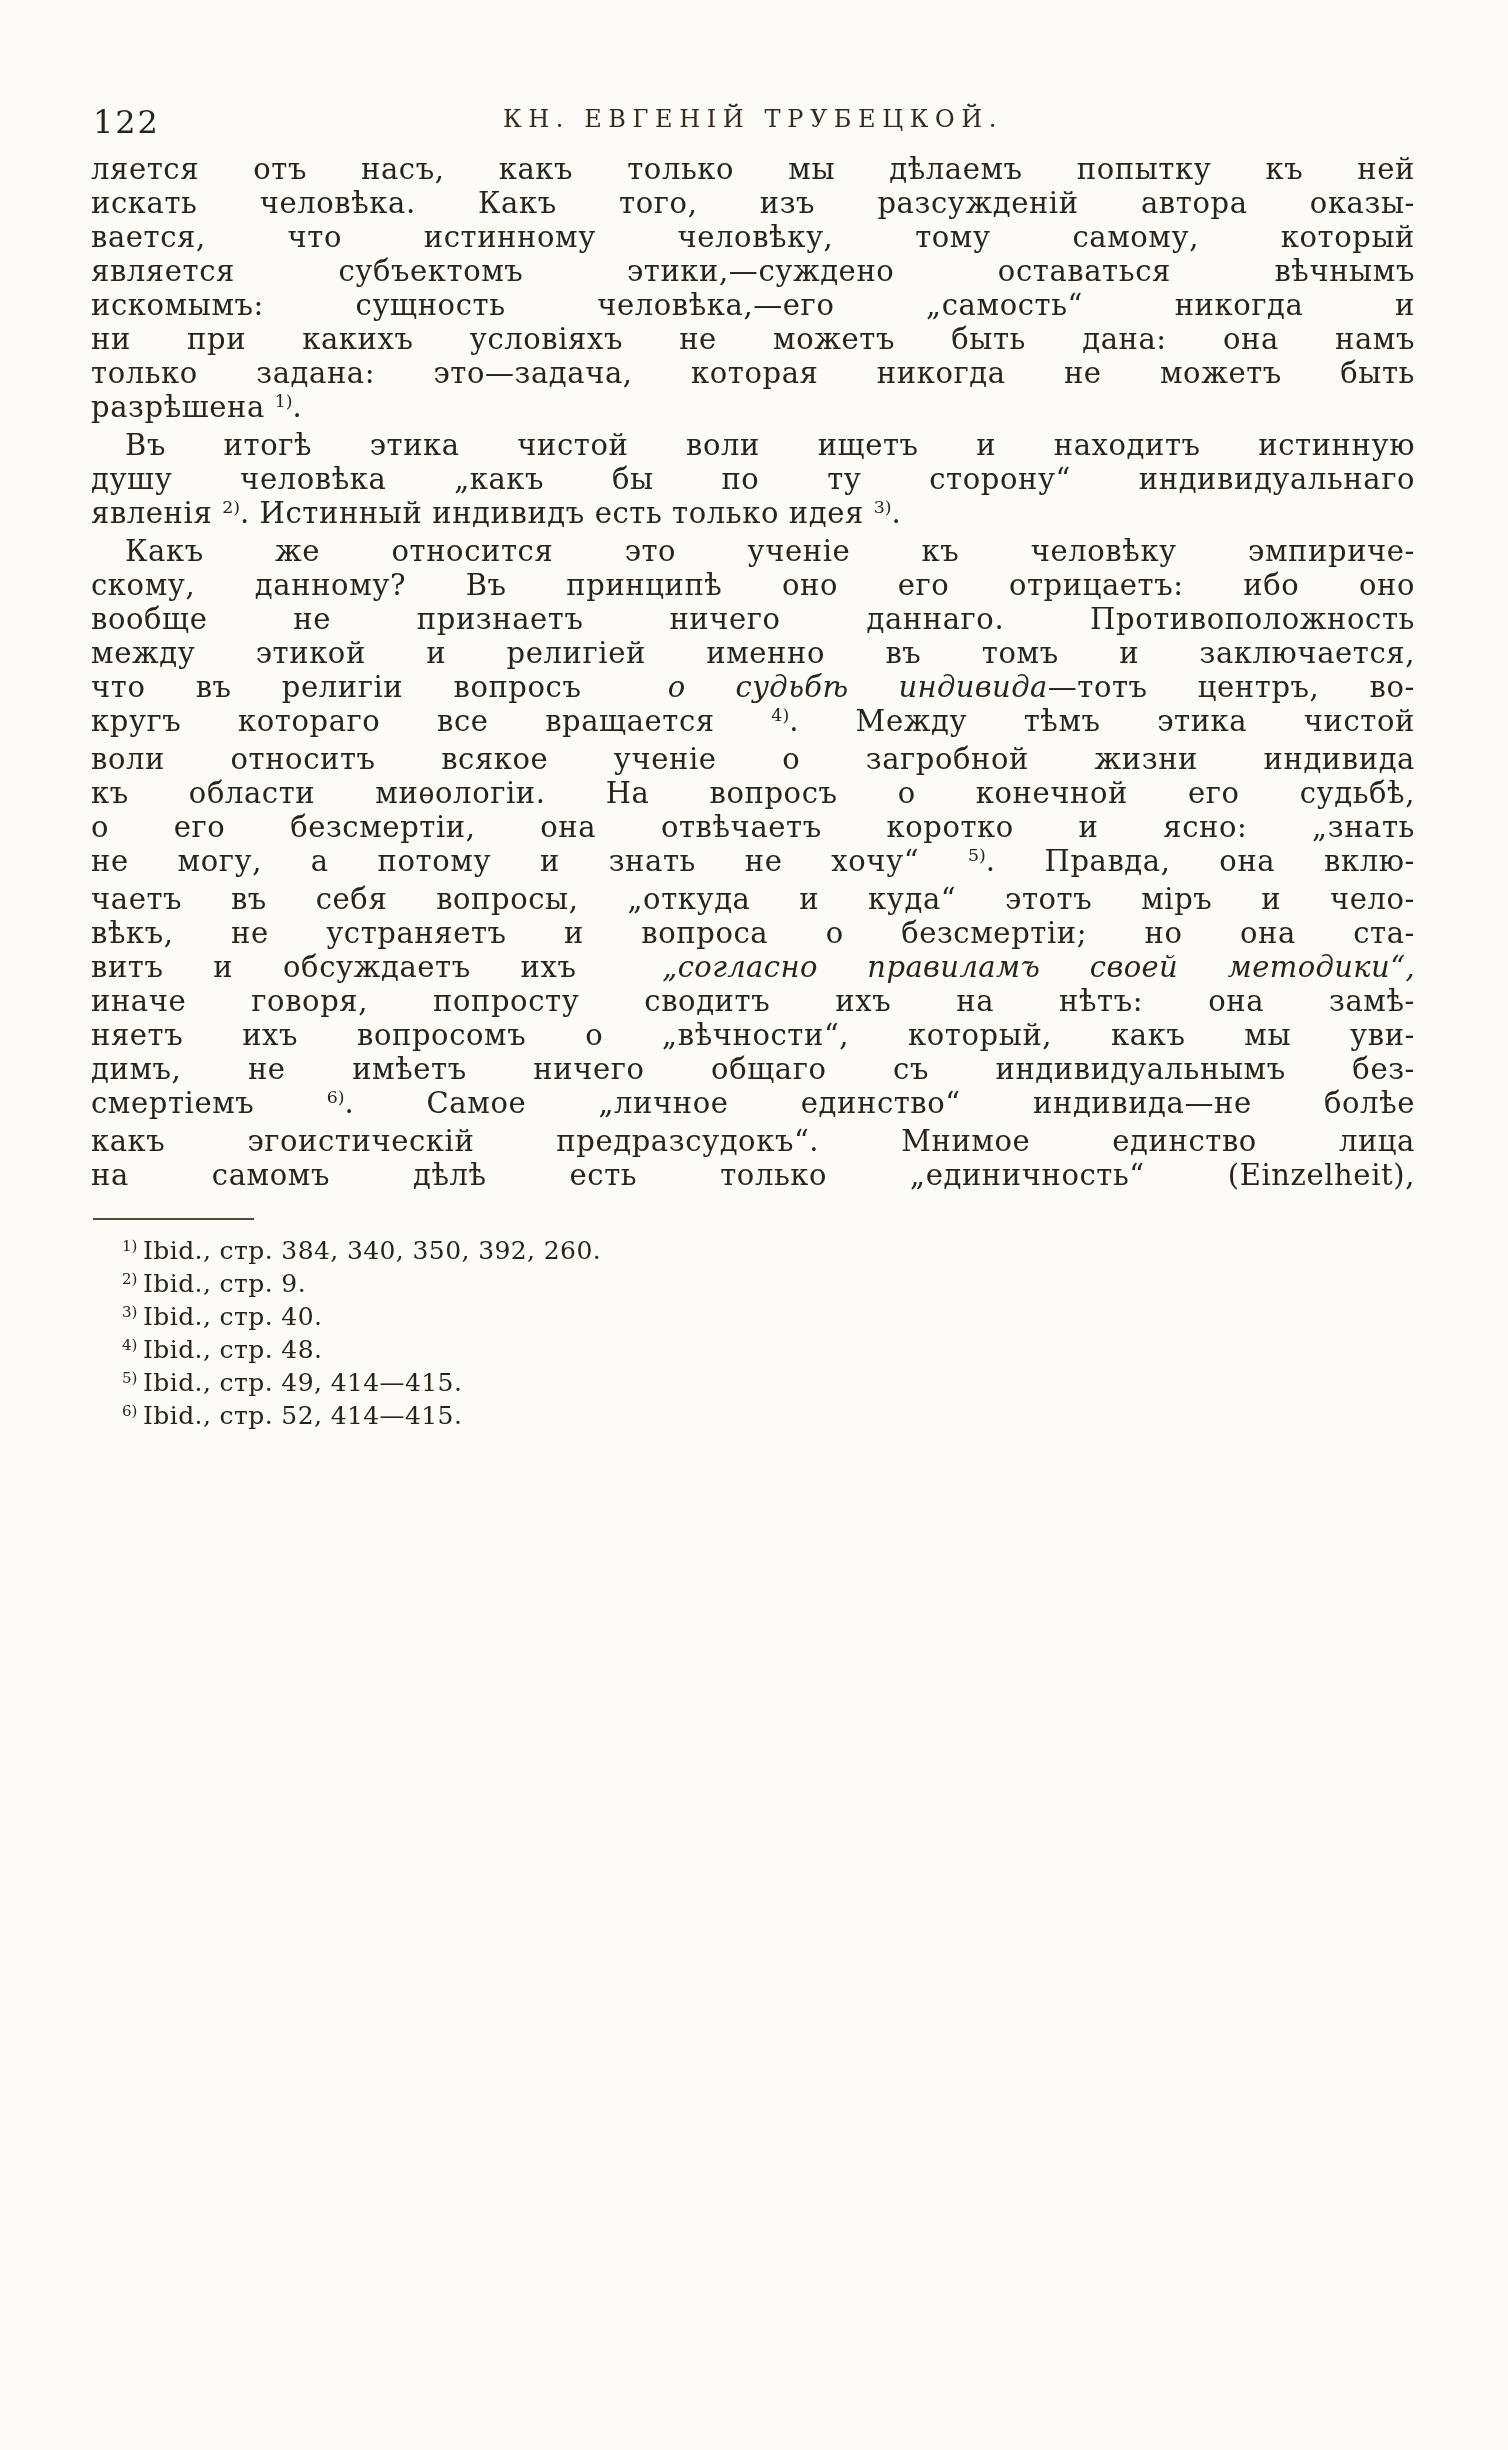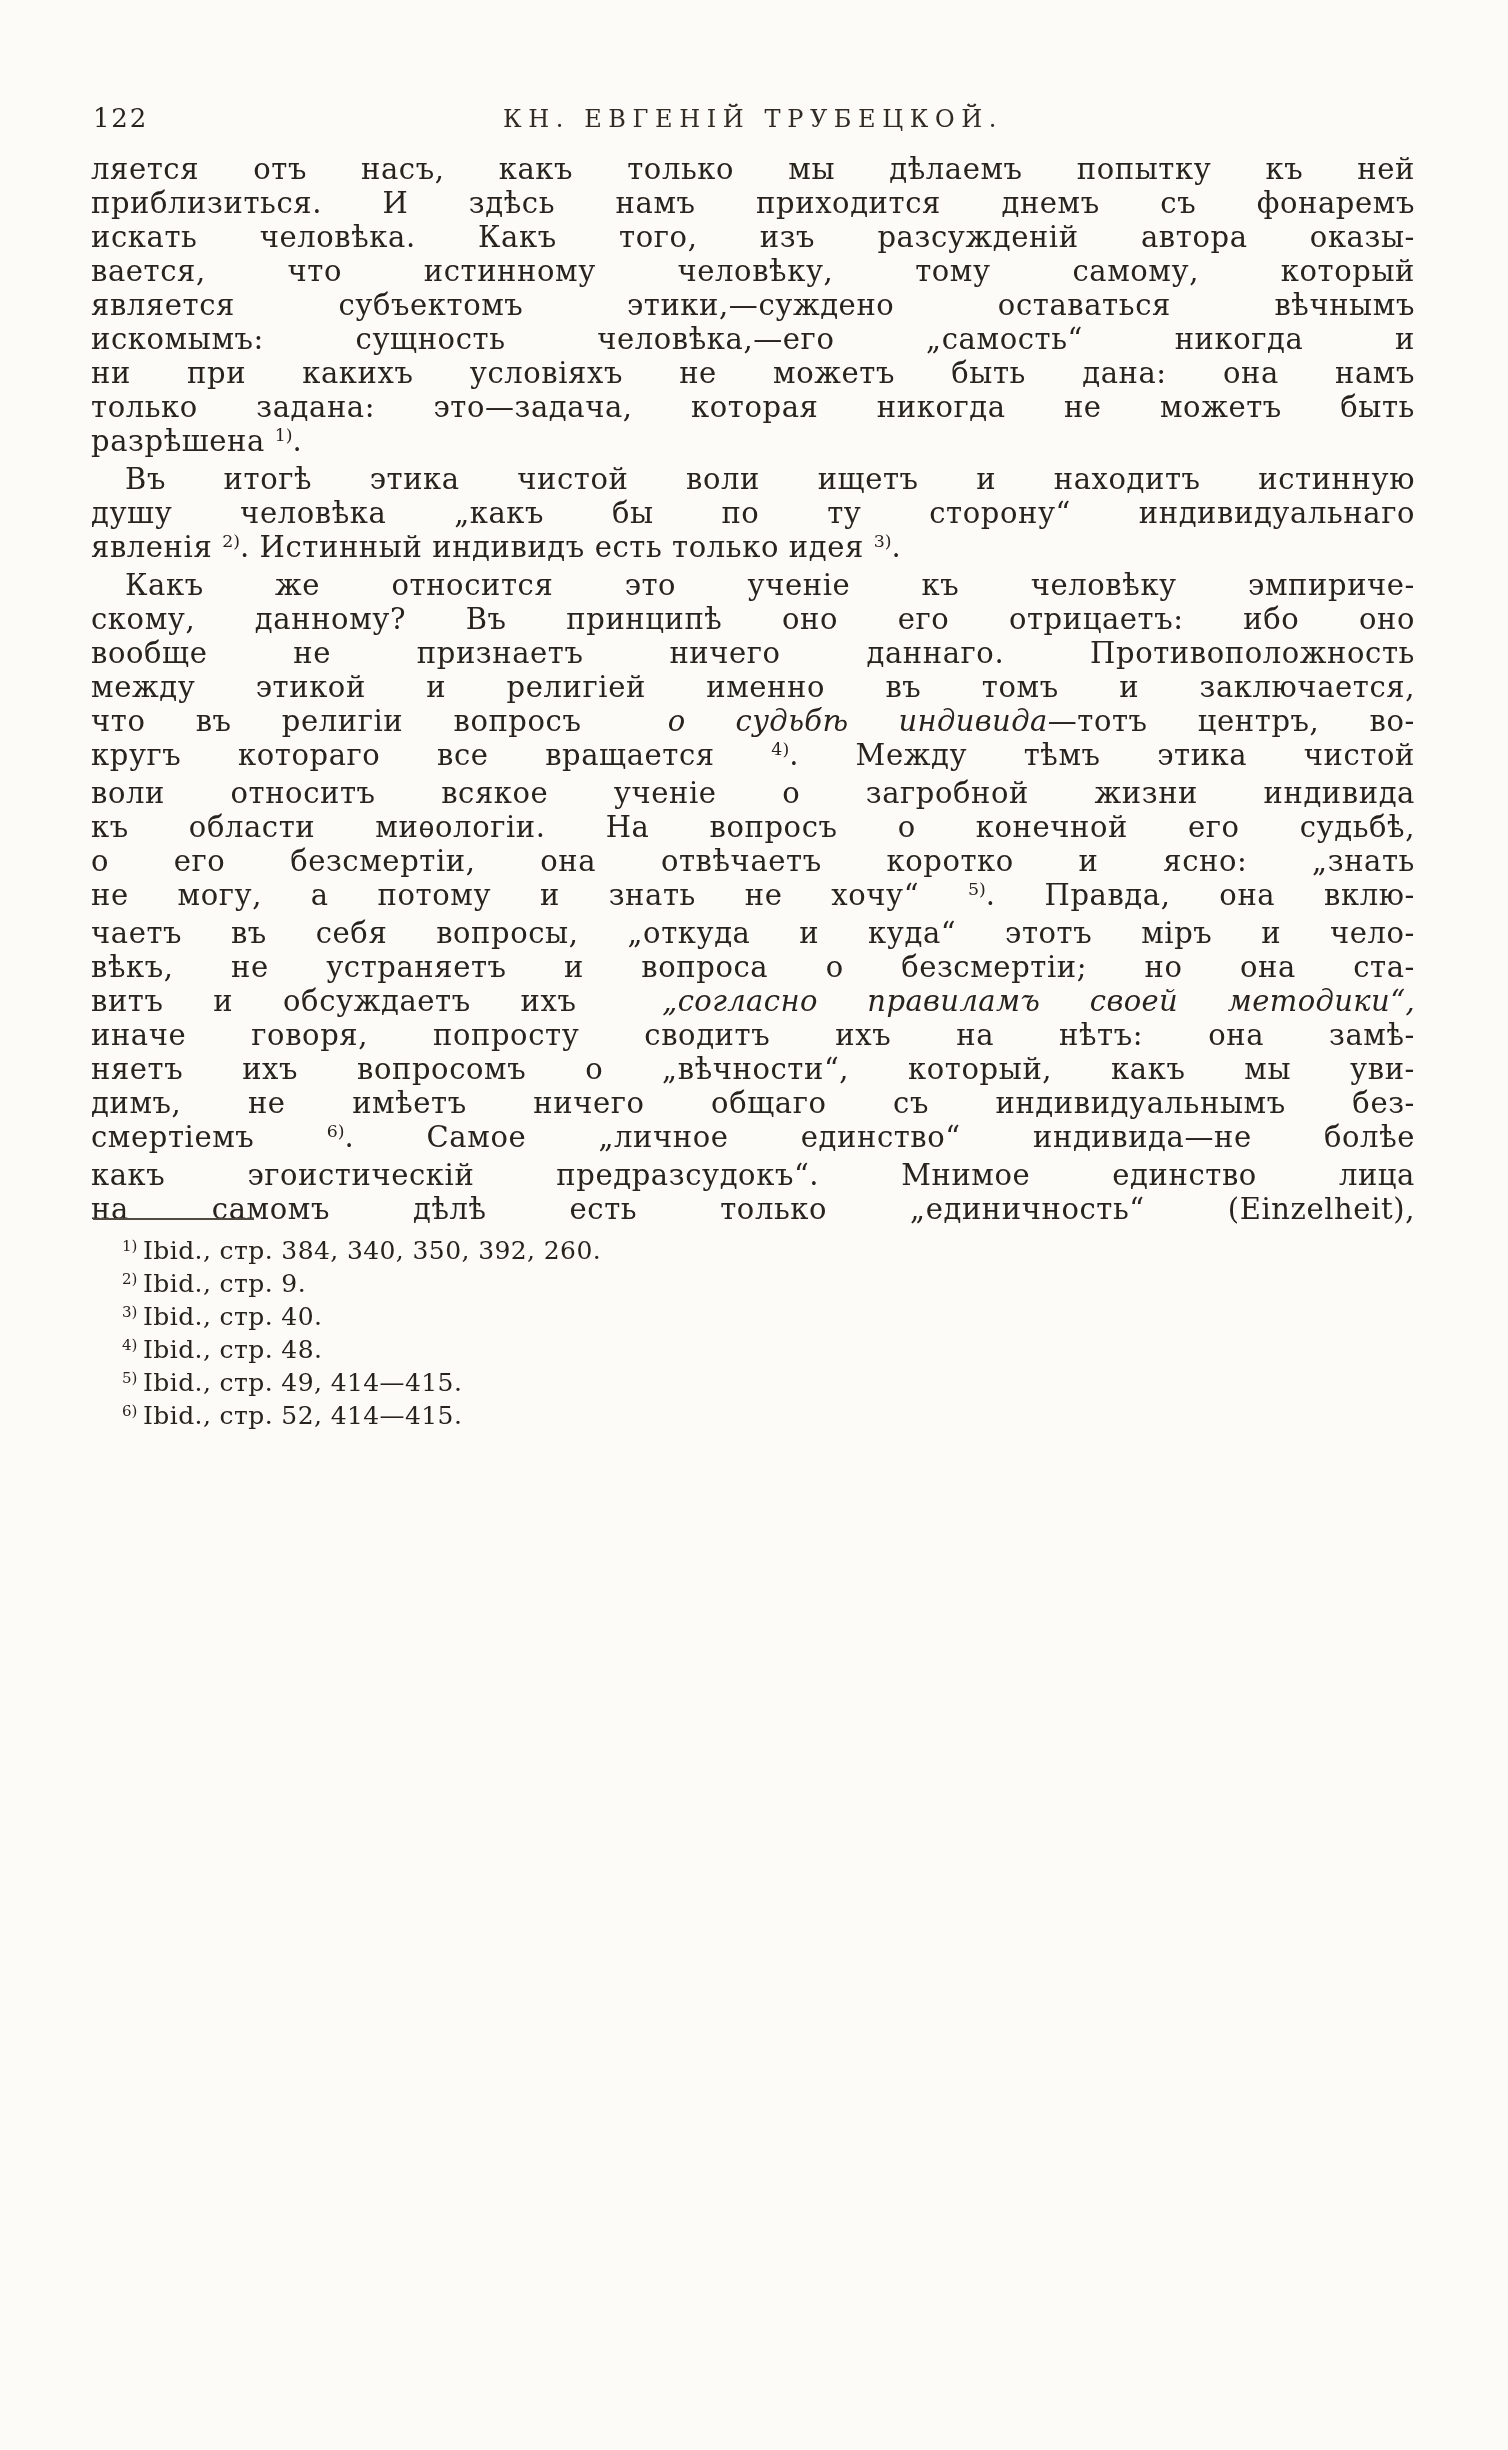--- a/index.html
+++ b/index.html
@@ -18,21 +18,21 @@
     position: absolute;
     top: 99px;
     left: 91px;
     right: 93px;
     height: 40px;
   }
   .page-num {
     position: absolute;
     left: 1.9px;
     top: 3.8px;
-    font-size: 26px;
+    font-size: 32px;
     letter-spacing: 1.9px;
   }
   .running-title {
     position: absolute;
     left: 0;
     right: 0;
     top: 5.7px;
     text-align: center;
     font-size: 24px;
     letter-spacing: 6.6px;
@@ -91,21 +91,20 @@
 <div class="page">
 
   <div class="running-head">
     <span class="page-num">122</span>
     <span class="running-title">КН. ЕВГЕНІЙ ТРУБЕЦКОЙ.</span>
   </div>
 
   <div class="body-text">
       <div class="paragraph">
         <div class="line"><span>ляется отъ насъ, какъ только мы дѣлаемъ попытку къ ней</span></div>
-        <div class="line"><span>приблизиться. И здѣсь намъ приходится днемъ съ фонаремъ</span></div>
         <div class="line"><span>искать человѣка. Какъ того, изъ разсужденій автора оказы-</span></div>
         <div class="line"><span>вается, что истинному человѣку, тому самому, который</span></div>
         <div class="line"><span>является субъектомъ этики,—суждено оставаться вѣчнымъ</span></div>
         <div class="line"><span>искомымъ: сущность человѣка,—его „самость“ никогда и</span></div>
         <div class="line"><span>ни при какихъ условіяхъ не можетъ быть дана: она намъ</span></div>
         <div class="line"><span>только задана: это—задача, которая никогда не можетъ быть</span></div>
         <div class="line last"><span>разрѣшена </span><sup class="fn-ref">1)</sup><span>.</span></div>
       </div>
       <div class="paragraph">
         <div class="line indent"><span>Въ итогѣ этика чистой воли ищетъ и находитъ истинную</span></div>

